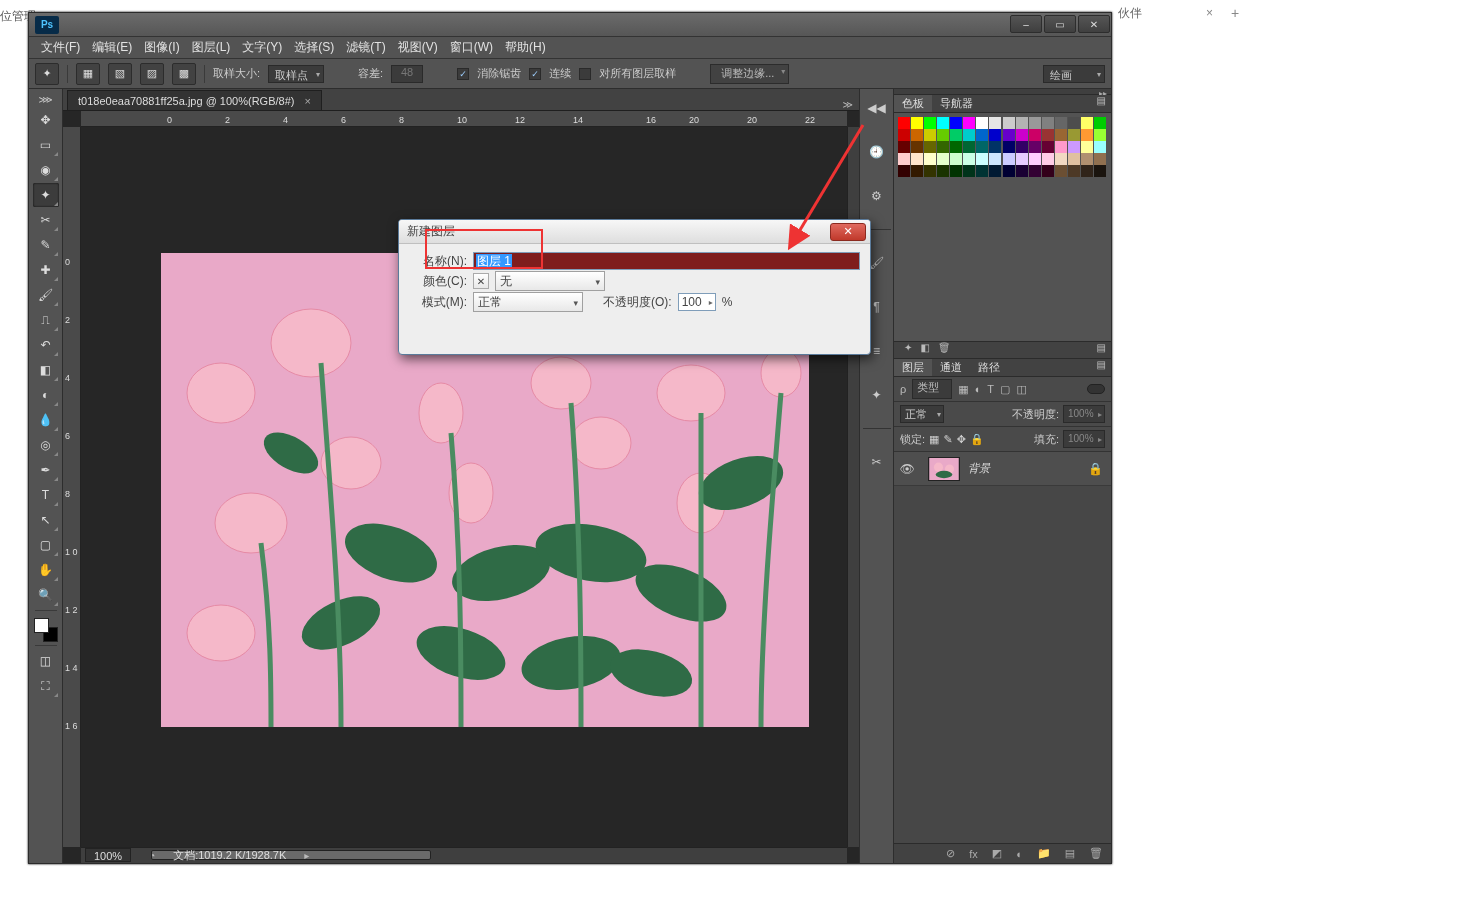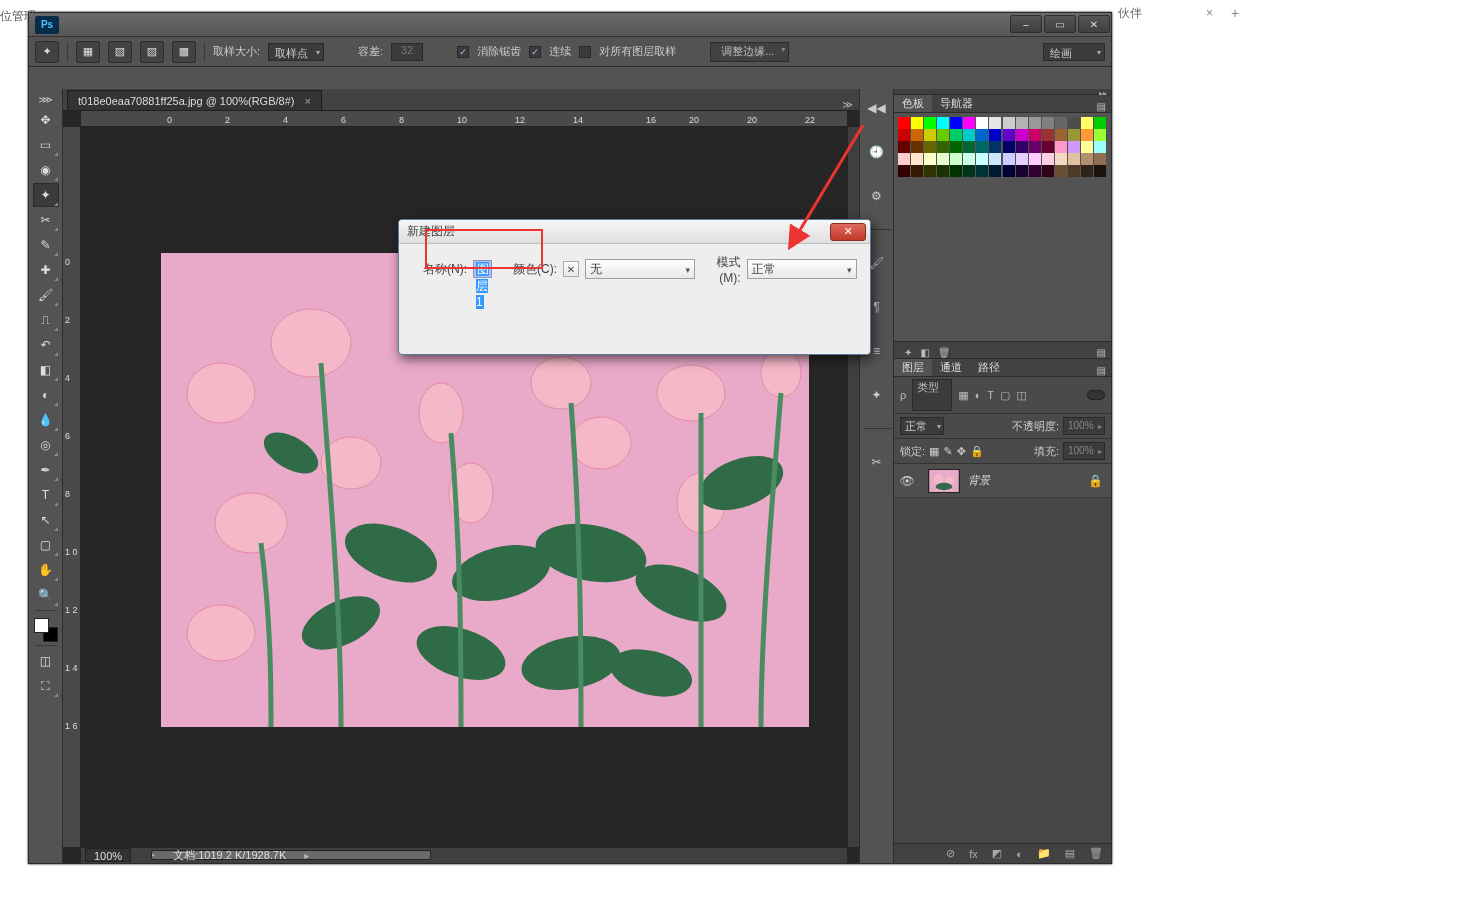--- a/index.html
+++ b/index.html
@@ -49,21 +49,21 @@
   .canvas-img svg{width:100%;height:100%}
   .scroll-h{position:absolute;left:18px;right:12px;bottom:0;height:16px;background:#3f3f3f;border-top:1px solid #222}
   .scroll-h .thumb{position:absolute;left:70px;top:2px;width:280px;height:10px;background:#6a6a6a;border:1px solid #222;border-radius:2px}
   .scroll-v{position:absolute;right:0;top:38px;bottom:16px;width:12px;background:#3f3f3f;border-left:1px solid #222}
   .statusbar{position:absolute;left:18px;bottom:0;height:16px;display:flex;align-items:center;color:#ddd;font-size:11px;gap:18px;padding-left:4px}
   .statusbar .zoom{background:#333;padding:0 8px;height:14px;line-height:14px;border:1px solid #222}
   .collapsed-panel{width:34px;background:#535353;border-left:1px solid #2d2d2d;display:flex;flex-direction:column;align-items:center;padding-top:6px;gap:18px}
   .collapsed-panel .pbtn{width:26px;height:26px;display:flex;align-items:center;justify-content:center;color:#ccc;cursor:pointer}
   .collapsed-panel .grp-sep{width:28px;height:1px;background:#333;margin:2px 0}
   .right-panels{width:218px;background:#535353;border-left:1px solid #2d2d2d;display:flex;flex-direction:column}
-  .panel-head{height:18px;background:#424242;display:flex;align-items:flex-end;border-bottom:1px solid #2b2b2b}
+  .panel-head{height:18px;background:#424242;display:flex;align-items:flex-start;border-bottom:1px solid #2b2b2b}
   .panel-head .tab{color:#ddd;font-size:11px;padding:1px 8px;cursor:pointer;height:100%;display:flex;align-items:center}
   .panel-head .tab.active{background:#535353}
   .panel-head .menuicon{margin-left:auto;color:#bbb;padding:0 5px;cursor:pointer;font-size:10px}
   .swatches{padding:4px;display:grid;grid-template-columns:repeat(16,1fr);gap:0}
   .sw{width:12px;height:12px;cursor:pointer}
   .layers-opts{background:#4a4a4a;border-bottom:1px solid #333;padding:3px 6px;display:flex;align-items:center;gap:4px;color:#ccc;font-size:11px}
   .layers-opts .drop{background:#3b3b3b;border:1px solid #2a2a2a;padding:0 14px 0 4px;height:18px;position:relative;min-width:44px;line-height:16px;cursor:pointer}
   .layers-opts .drop::after{content:"▾";position:absolute;right:2px;top:1px;font-size:8px;color:#aaa}
   .layers-opts .numbox{background:#3b3b3b;border:1px solid #2a2a2a;padding:0 12px 0 4px;height:18px;width:42px;line-height:16px;font-size:10px;position:relative;color:#888}
   .layers-opts .numbox::after{content:"▸";position:absolute;right:2px;top:1px;font-size:8px;color:#888}
@@ -76,24 +76,24 @@
   .layer-row .thumb svg{width:100%;height:100%}
   .layer-row .name{color:#ddd;font-size:11px;font-style:italic}
   .layer-row .lock{margin-left:auto;margin-right:8px;color:#aaa}
   .layers-footer{height:20px;background:#424242;border-top:1px solid #2b2b2b;display:flex;align-items:center;justify-content:flex-end;gap:14px;padding:0 8px;color:#aaa;font-size:11px}
   .layers-footer span{cursor:pointer}
   
   .dialog{position:absolute;left:369px;top:206px;width:473px;height:136px;background:#eee;border:1px solid #5b7b9b;box-shadow:2px 4px 12px rgba(0,0,0,.6);z-index:50;border-radius:4px;overflow:hidden}
   .dlg-title{height:24px;background:linear-gradient(#f7f7f7,#dedede);border-bottom:1px solid #bfbfbf;display:flex;align-items:center;justify-content:space-between;padding-left:8px;color:#444;font-size:12px}
   .dlg-close{width:36px;height:18px;margin-right:4px;background:linear-gradient(#e06a5f,#c0392b);border:1px solid #8b2a20;border-radius:3px;color:#fff;display:flex;align-items:center;justify-content:center;font-size:11px;cursor:pointer}
   .dlg-body{padding:8px 10px;display:flex;gap:12px}
-  .dlg-left{flex:1;display:flex;gap:7px;font-size:12px;color:#444}
+  .dlg-left{flex:1;display:flex;flex-direction:column;gap:1px;font-size:12px;color:#444}
   .frow{display:flex;align-items:center;gap:6px}
   .flabel{width:58px;text-align:right}
-  .dlg-input{flex:1;height:18px;border:1px solid #7f9db9;background:#c4b5fd;padding:0 2px;font-size:12px}
+  .dlg-input{flex:1;height:18px;border:1px solid #7f9db9;background:#7f1d1d;padding:0 2px;font-size:12px}
   .dlg-select{height:20px;border:1px solid #a0a0a0;background:linear-gradient(#fff,#e8e8e8);padding:0 16px 0 4px;position:relative;font-size:12px;min-width:110px;line-height:18px;cursor:pointer}
   .dlg-select::after{content:"▾";position:absolute;right:4px;top:1px;font-size:9px;color:#555}
   .xmark{width:16px;height:16px;border:1px solid #aaa;background:linear-gradient(#fff,#e8e8e8);display:flex;align-items:center;justify-content:center;font-size:10px}
   .dlg-spin{width:38px;height:18px;border:1px solid #7f9db9;background:#fff;text-align:left;padding:0 10px 0 3px;position:relative;font-size:12px;line-height:16px}
   .dlg-spin::after{content:"▸";position:absolute;right:2px;top:1px;font-size:8px;color:#666}
   .dlg-right{width:86px;display:flex;flex-direction:column;gap:6px;padding-top:2px}
   .dlg-btn{height:22px;border:1px solid #7a99bb;border-radius:3px;display:flex;align-items:center;justify-content:center;font-size:12px;cursor:pointer}
   .dlg-btn.ok{background:linear-gradient(#dceaff,#b5d3f7)}
   .dlg-btn.cancel{background:linear-gradient(#f6f6f6,#e2e2e2);border-color:#a0a0a0}
   .sel-hl{background:#3399ff;color:#fff;padding:0 1px}
@@ -120,34 +120,46 @@
     <div style="display:flex;align-items:center">
       <div class="ps-logo">Ps</div>
     </div>
     <div class="win-controls">
       <div class="win-btn">–</div>
       <div class="win-btn">▭</div>
       <div class="win-btn close">✕</div>
     </div>
   </div>
 
+  <div class="ps-menubar">
+    <span>文件(F)</span>
+    <span>编辑(E)</span>
+    <span>图像(I)</span>
+    <span>图层(L)</span>
+    <span>文字(Y)</span>
+    <span>选择(S)</span>
+    <span>滤镜(T)</span>
+    <span>视图(V)</span>
+    <span>窗口(W)</span>
+    <span>帮助(H)</span>
+  </div>
 
   <div class="ps-options">
     <div class="tool-icon no-fly">✦</div>
     <div class="opt-sep"></div>
     <div class="tool-icon no-fly">▦</div>
     <div class="tool-icon no-fly">▧</div>
     <div class="tool-icon no-fly">▨</div>
     <div class="tool-icon no-fly">▩</div>
     <div class="opt-sep"></div>
     <span>取样大小:</span>
     <div class="opt-drop">取样点</div>
     <div style="width:18px"></div>
     <span>容差:</span>
-    <div class="opt-num">32</div>
+    <div class="opt-num">48</div>
     <div style="width:18px"></div>
     <span class="chk">✓</span>
     <span>消除锯齿</span>
     <span class="chk">✓</span>
     <span>连续</span>
     <span class="chk"></span>
     <span>对所有图层取样</span>
     <div style="width:18px"></div>
     <div class="opt-btn">调整边缘...</div>
     <div style="margin-left:auto;display:flex;align-items:center;gap:6px">
@@ -389,21 +401,21 @@
         <div class="menuicon">▤</div>
       </div>
       <div class="panel-head">
         <div class="tab active">图层</div>
         <div class="tab">通道</div>
         <div class="tab">路径</div>
         <div class="menuicon">▤</div>
       </div>
       <div class="layers-filter">
         <span>ρ</span>
-        <div class="drop" style="background:#3b3b3b;border:1px solid #2a2a2a;padding:0 12px 16px 4px;height:32px;line-height:14px;position:relative;min-width:40px">类型</div>
+        <div class="drop" style="background:#3b3b3b;border:1px solid #2a2a2a;padding:0 12px 16px 4px;height:20px;line-height:14px;position:relative;min-width:40px">类型</div>
         <span>▦</span>
         <span>◐</span>
         <span>T</span>
         <span>▢</span>
         <span>◫</span>
         <div class="switch"></div>
       </div>
       <div class="layers-opts">
         <div class="drop">正常</div>
         <span style="margin-left:auto">不透明度:</span>

